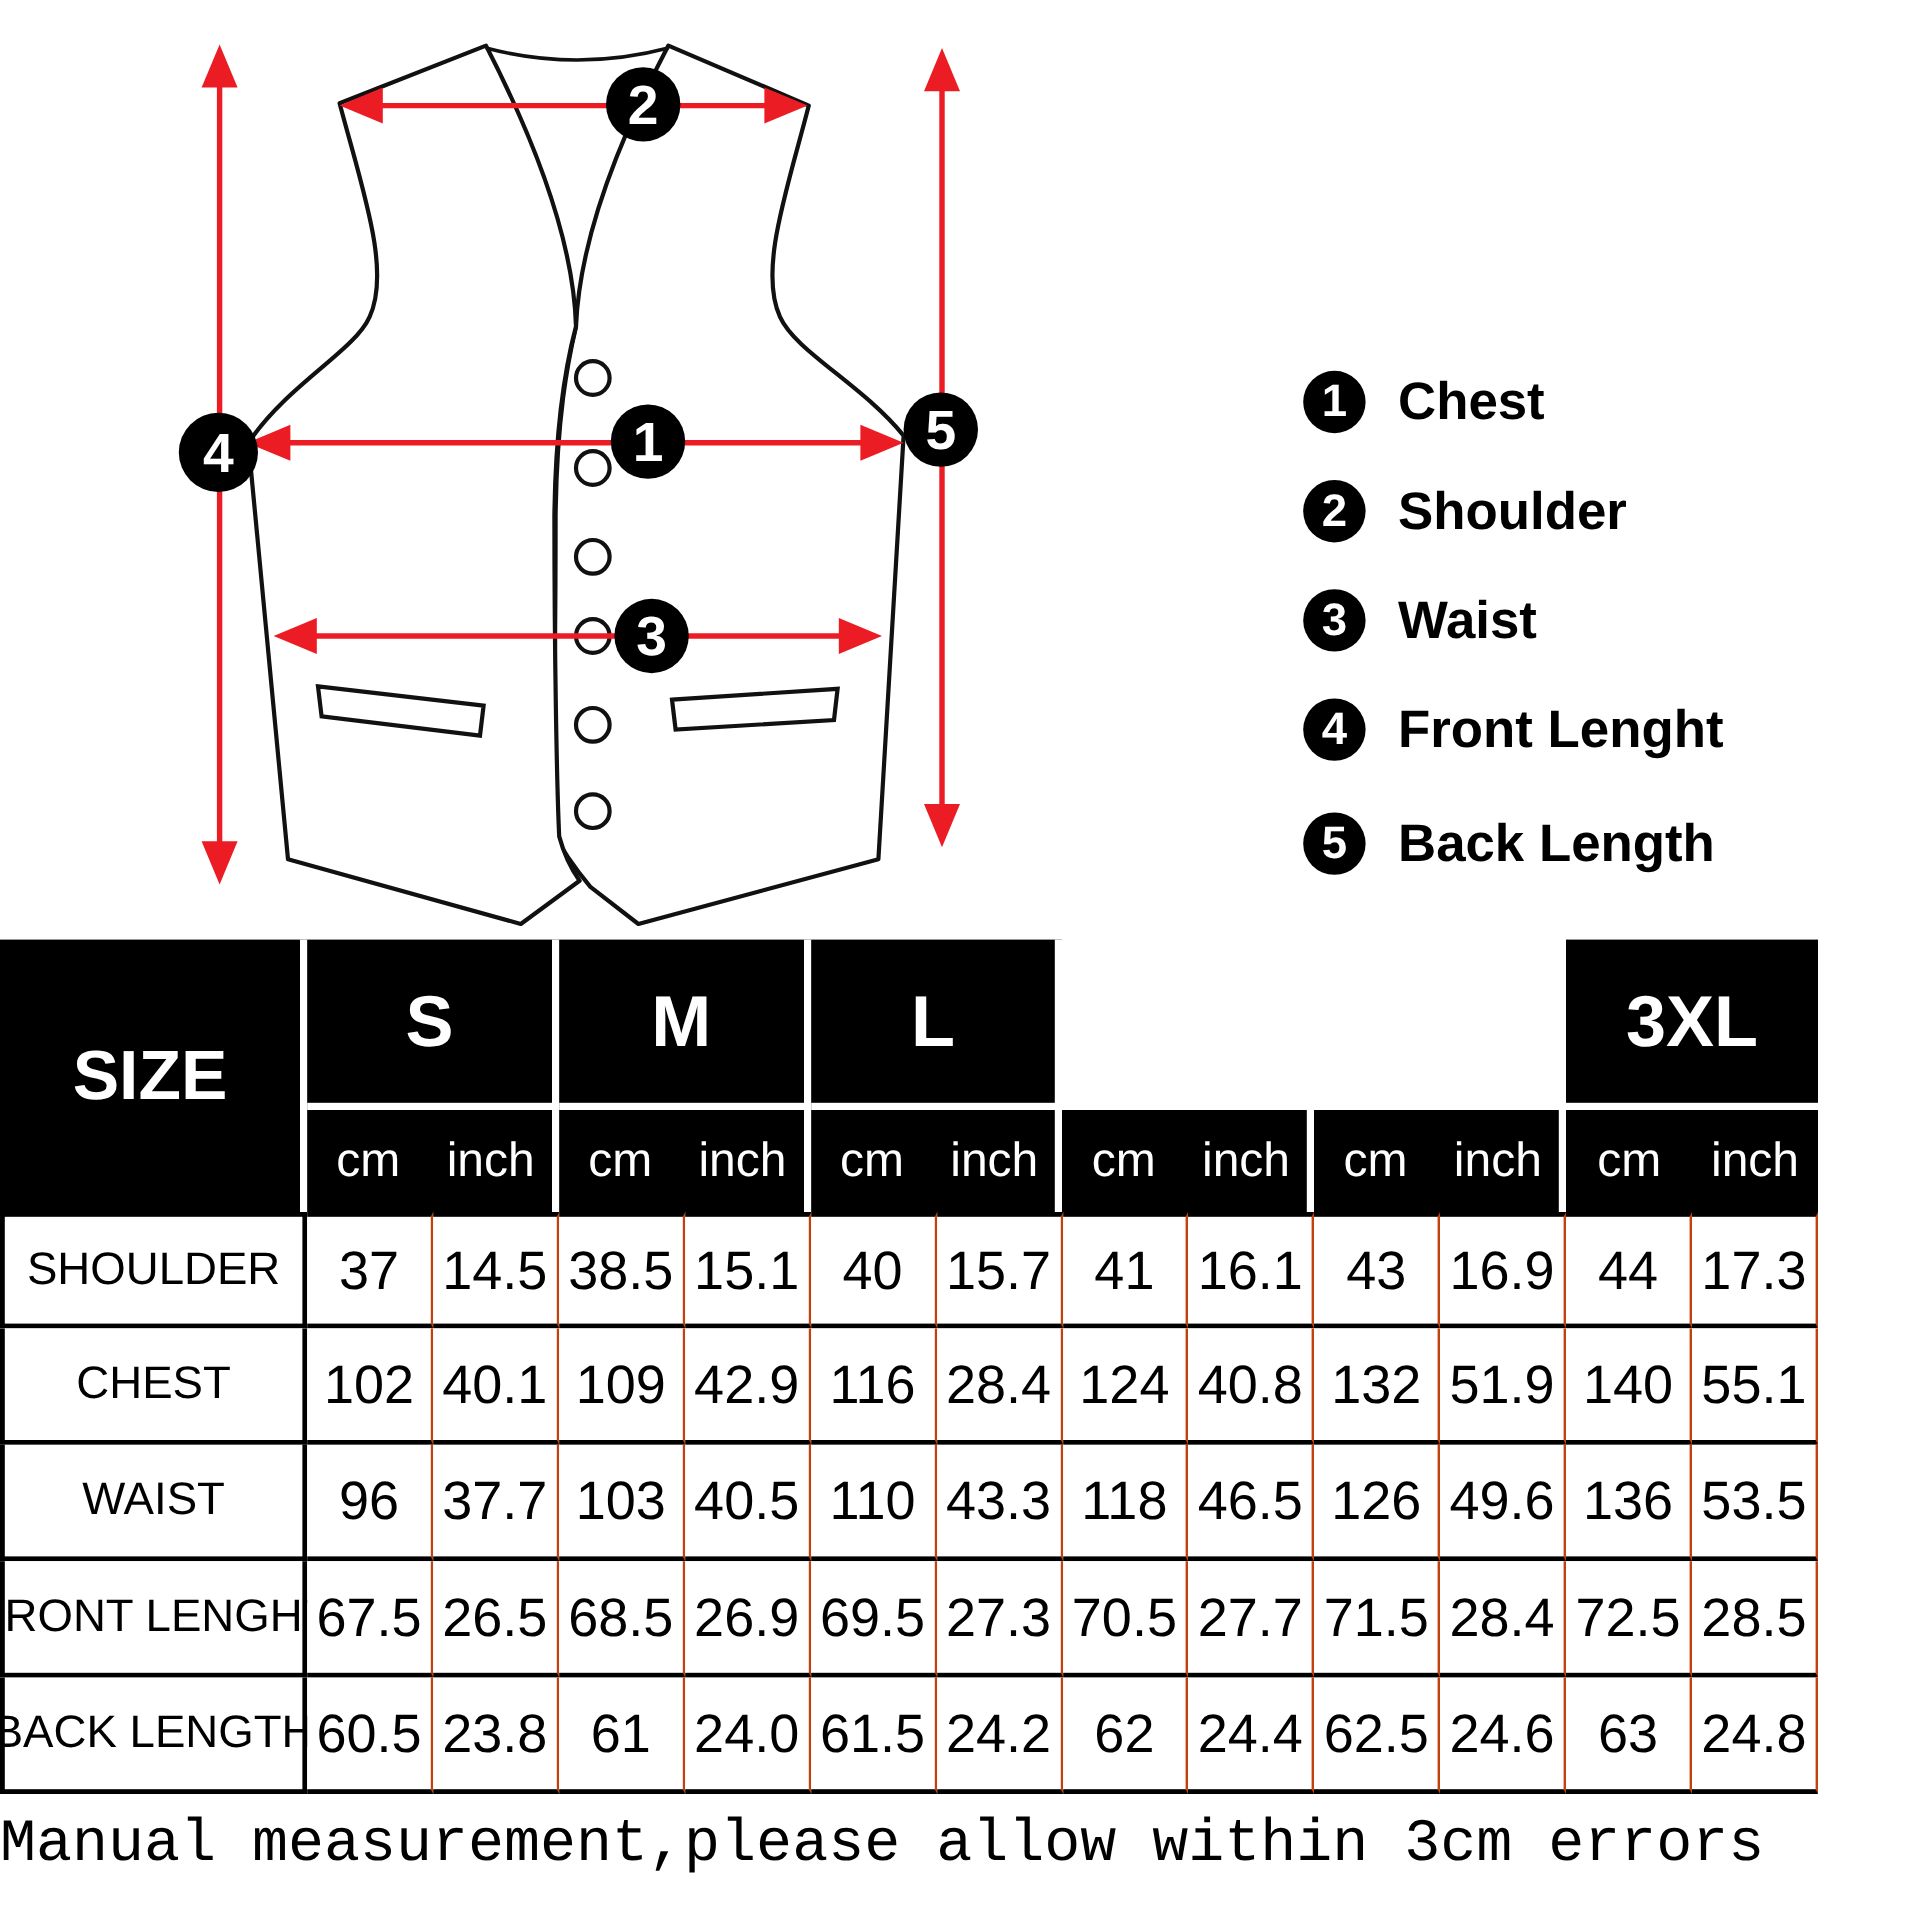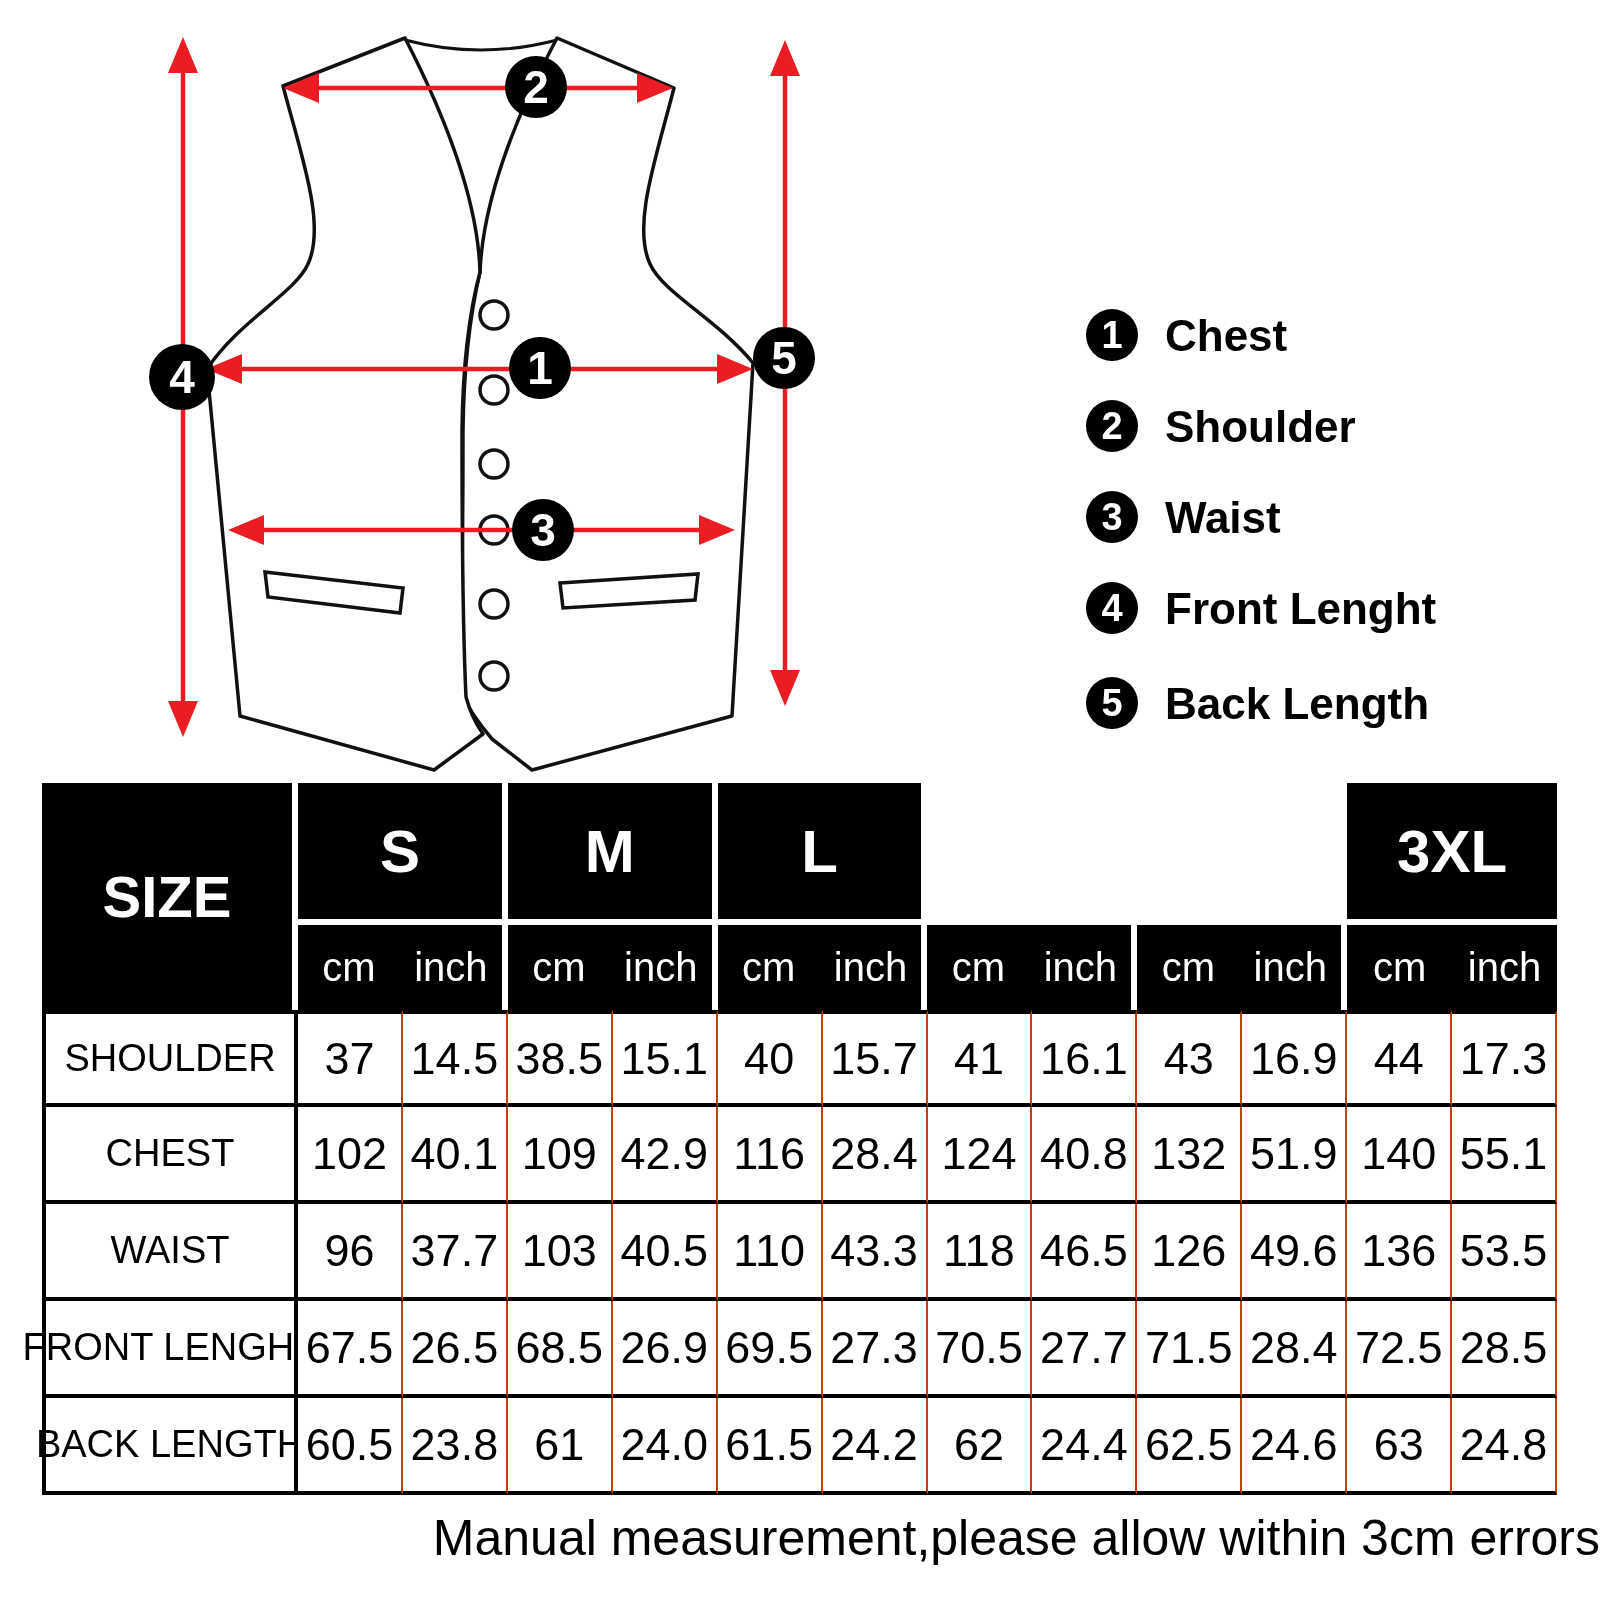--- a/index.html
+++ b/index.html
@@ -5,21 +5,21 @@
   html,body{margin:0;padding:0;background:#fff;}
   body{
     width:1600px;height:1600px;
     font-family:"Liberation Sans", sans-serif;
     color:#000;position:relative;overflow:hidden;
   }
   .diagram-section{position:relative;width:1600px;height:783px;}
   .diagram-section svg{display:block;}
 
   
-  .table-wrap{margin-left:42px;width:1515px;}
+  .table-wrap{width:1515px;}
   .stable-header{
     display:grid;
     grid-template-columns:256px repeat(6,1fr);
     grid-template-rows:142px 85px;
     width:1515px;background:#fff;
   }
   .hcell{background:#000;color:#fff;display:flex;align-items:center;justify-content:center;}
   .h-corner{grid-column:1;grid-row:1/3;font-size:58px;font-weight:bold;border-right:6px solid #fff;box-sizing:border-box;}
   .h-size{grid-row:1;font-size:60px;font-weight:bold;border-right:6px solid #fff;border-bottom:6px solid #fff;box-sizing:border-box;}
   .h-size.last{border-right:none;}
@@ -28,22 +28,22 @@
   .h-units span{flex:1;text-align:center;}
   .g0{grid-column:2}.g1{grid-column:3}.g2{grid-column:4}.g3{grid-column:5}.g4{grid-column:6}.g5{grid-column:7}
 
   .b-row{display:flex;width:1515px;height:97px;}
   .b-row > div{box-sizing:border-box;display:flex;align-items:center;justify-content:center;background:#fff;}
   .r-label{width:256px;flex:0 0 256px;border-left:4px solid #000;border-right:4px solid #000;border-bottom:4px solid #000;font-size:38px;white-space:nowrap;}
   .b-cell{flex:1 1 0;border-right:2px solid #c2410c;border-bottom:4px solid #000;font-size:45px;}
   .b-row.first > div{border-top:4px solid #000;}
 
   .footer-note{
-    width:1600px;text-align:right;font-size:50px;
-    margin:14px 0 0 0;color:#000;
+    width:1600px;text-align:left;font-size:50px;
+    margin:14px 0 0 0;color:#000;font-family:Liberation Mono, monospace;
   }
 </style>
 </head>
 <body>
 
 <div class="diagram-section">
 <svg width="1600" height="783" viewBox="0 0 1600 783" xmlns="http://www.w3.org/2000/svg">
 
   <path d="M 557 38 C 518 112 483 198 480 272 C 473 302 464 348 463 430 C 463 545 461 640 459 690 C 469 710 481 726 492 739 L 532 770 L 732 716 L 753 363 C 718 320 663 293 650 264 C 632 225 656 158 674 88 Z" fill="#ffffff" stroke="#111111" stroke-width="3.5" stroke-linejoin="round"></path>
 

